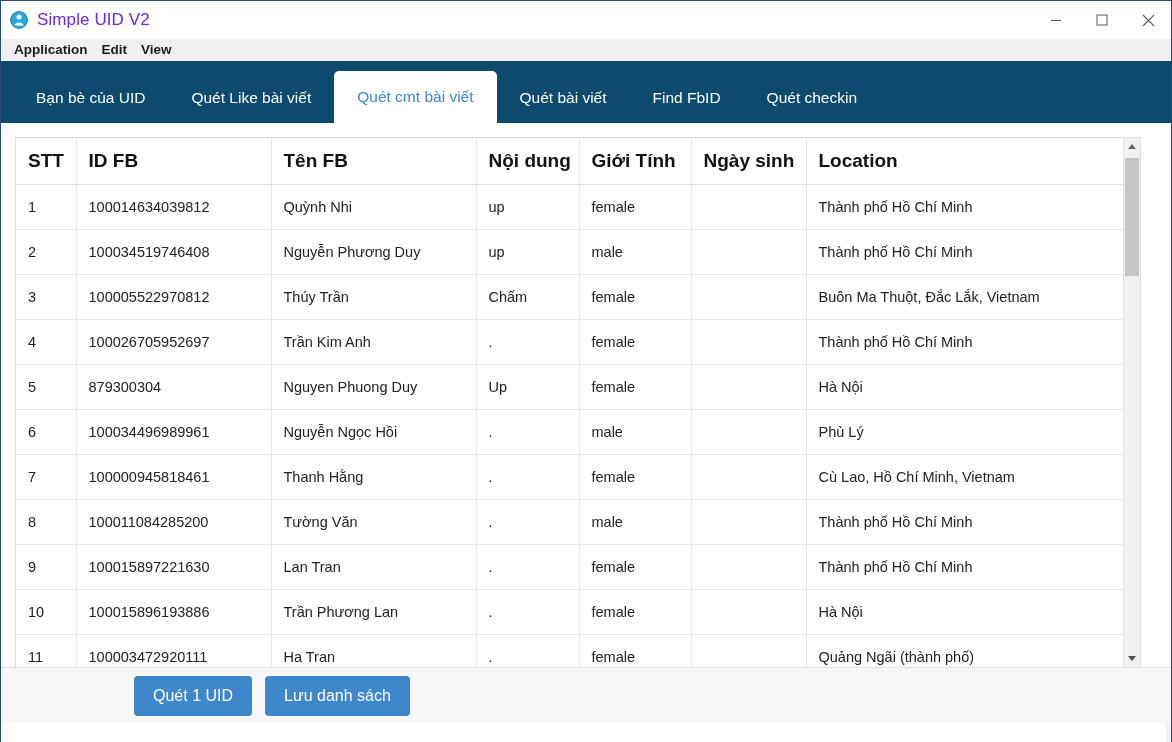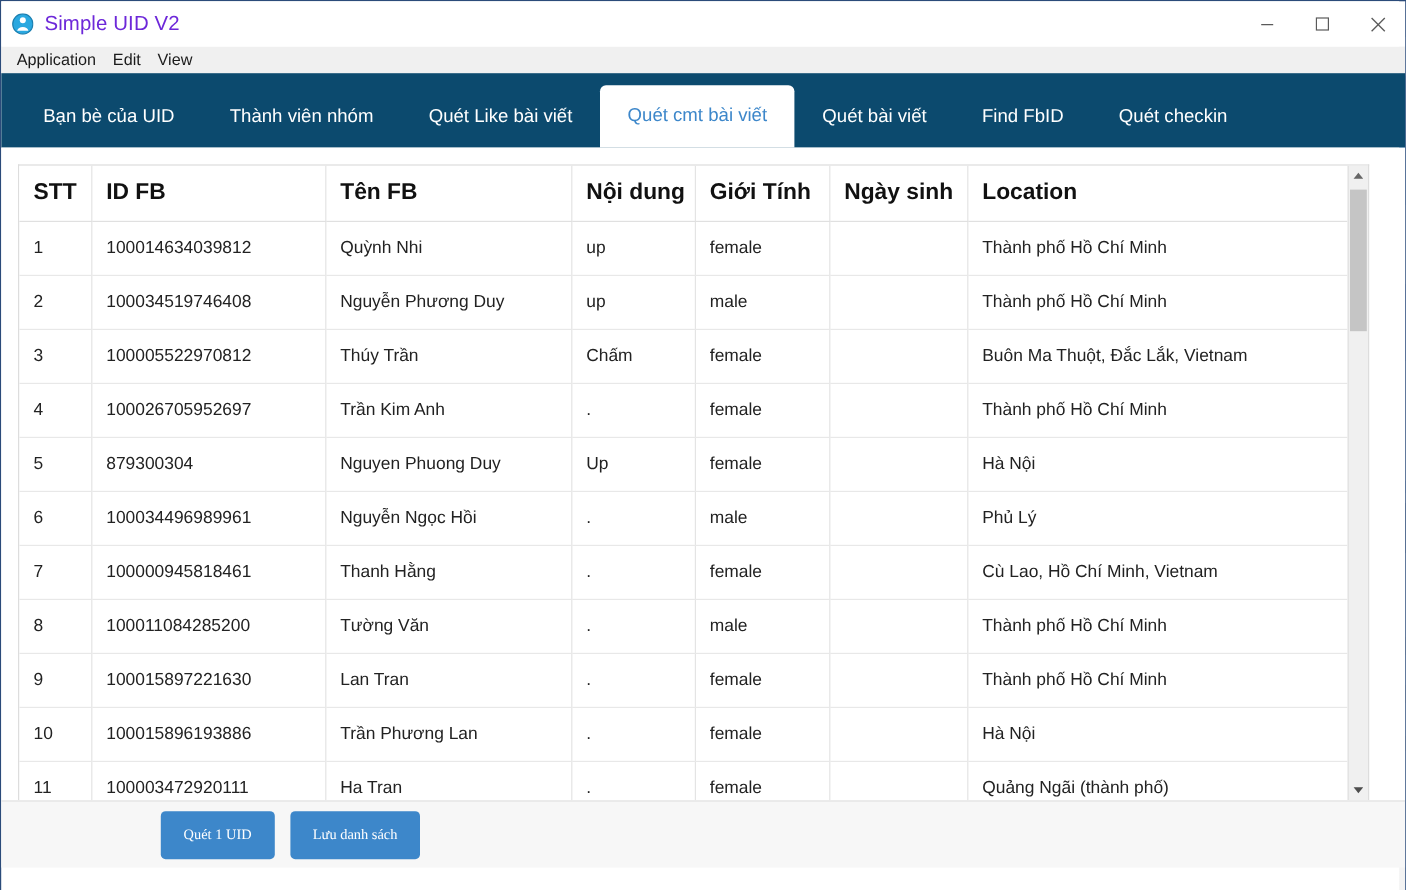--- a/index.html
+++ b/index.html
@@ -102,20 +102,21 @@
     align-items: center;
     padding-left: 6px;
     z-index: 2;
   }
   .menu-item {
     font-size: 13.5px;
     color: #1b1b1b;
     padding: 0 7px;
     line-height: 22px;
     white-space: nowrap;
+    font-weight: bold;
   }
 
   
   #tabbar {
     position: relative;
     height: 62px;
     background: #0c4a6e;
     display: flex;
     align-items: flex-end;
     padding-left: 12px;
@@ -252,22 +253,22 @@
     align-items: center;
     padding-left: 133px;
     box-sizing: border-box;
     z-index: 2;
   }
   .action-btn {
     background: #3d87ca;
     color: #ffffff;
     border: none;
     border-radius: 4px;
-    font-family: Liberation Serif, serif;
-    font-size: 12px;
+    font-family: Liberation Sans, sans-serif;
+    font-size: 16px;
     height: 40px;
     padding: 0 19px;
     margin-right: 13px;
     white-space: nowrap;
     cursor: pointer;
   }
 </style>
 </head>
 <body>
 
@@ -305,21 +306,20 @@
   </div>
 
   <div id="menubar">
     <span class="menu-item">Application</span>
     <span class="menu-item">Edit</span>
     <span class="menu-item">View</span>
   </div>
 
   <div id="tabbar">
     <div class="tab">Bạn bè của UID</div>
-    <div class="tab">Thành viên nhóm</div>
     <div class="tab">Quét Like bài viết</div>
     <div class="tab active">Quét cmt bài viết</div>
     <div class="tab">Quét bài viết</div>
     <div class="tab">Find FbID</div>
     <div class="tab">Quét checkin</div>
   </div>
 
   <div id="table-area">
     <div id="grid-wrap">
       <div id="grid-scroll">

